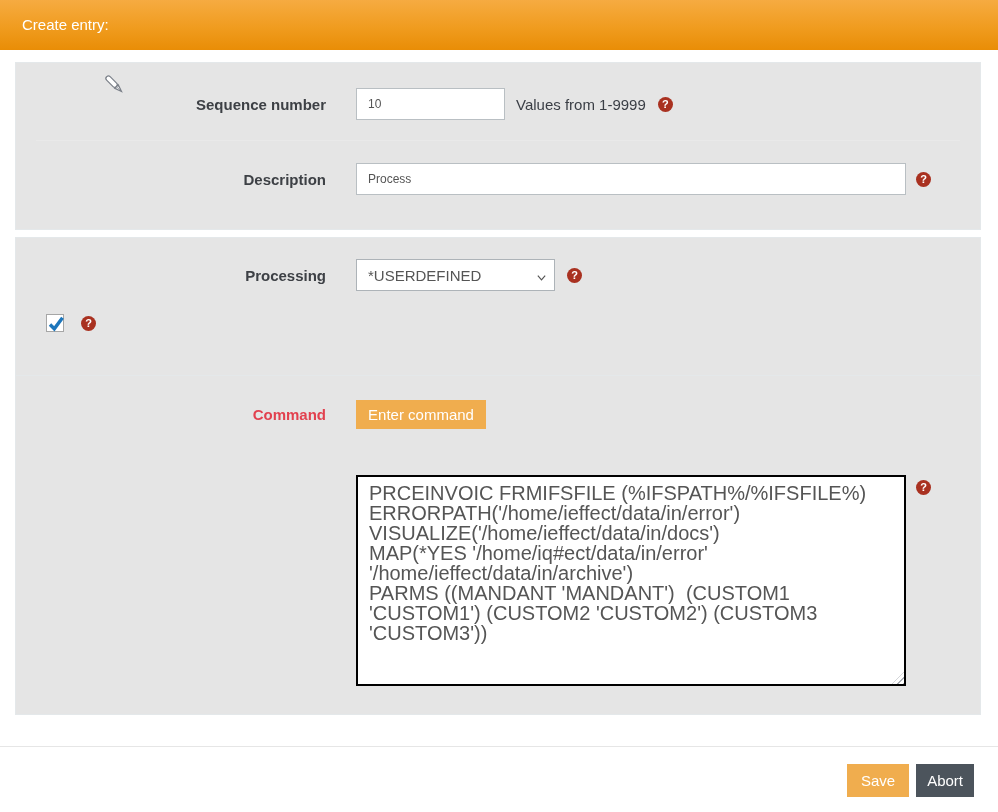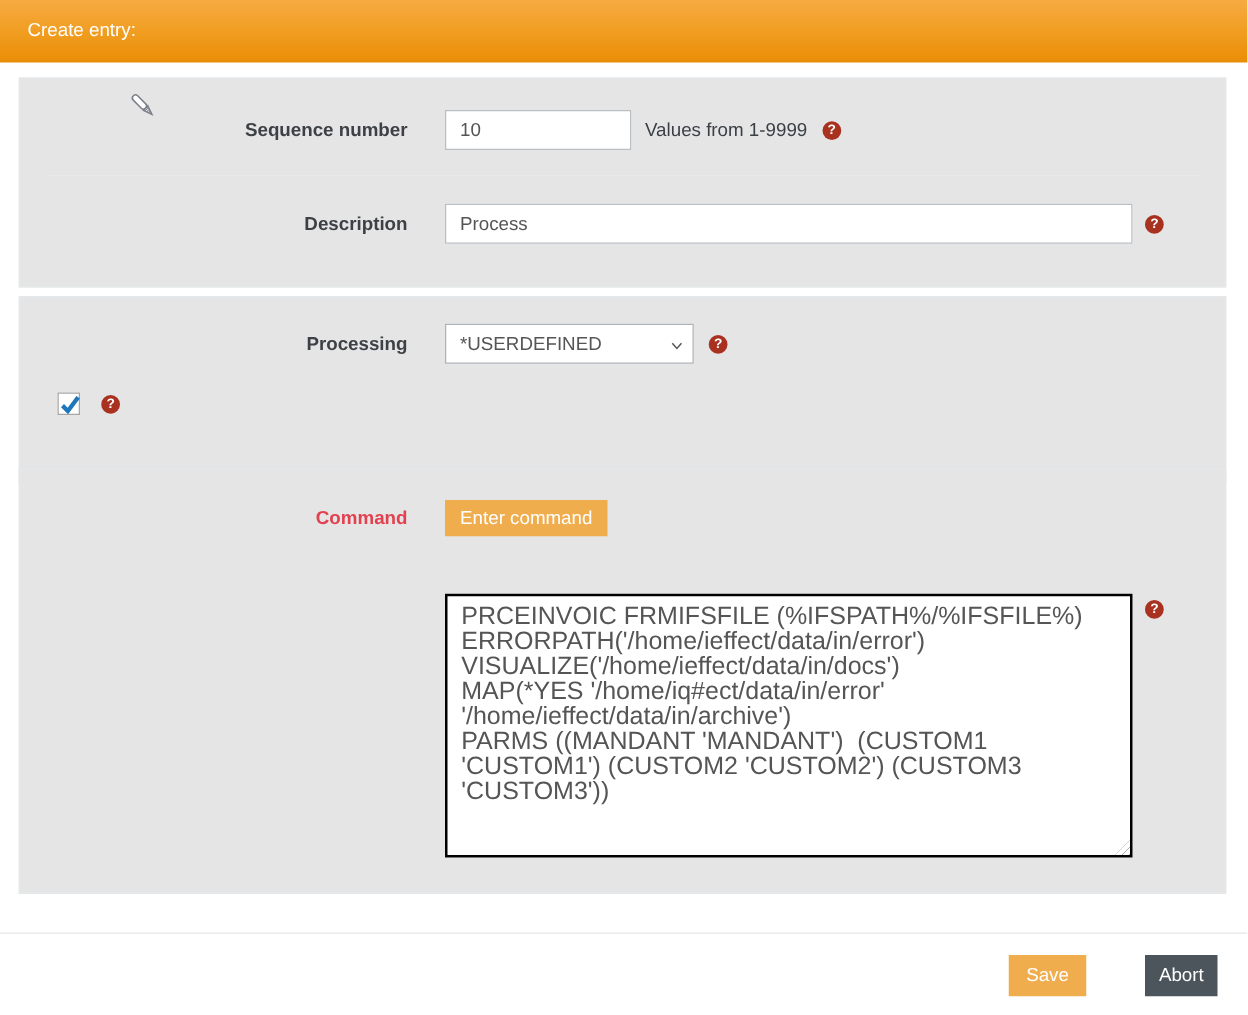--- a/index.html
+++ b/index.html
@@ -43,21 +43,21 @@
   .p1-div  { position:absolute; top:77px; left:20px; right:20px; border-top:1px solid #e9e9e9; }
   .p1-desc { top:100px; height:32px; }
   .p2-proc { top:21px;  height:32px; }
   .p2-rel  { top:74px;  height:22px; }
   .p3-cmd  { top:21px;  height:35px; }
   .p3-ta   { top:99px;  align-items:flex-start; }
 
   
   input[type="text"] {
     height:32px; border:1px solid #b9bfc3; background:#fff;
-    padding:0 11px; font-family:inherit; font-size:15px; color:#555;
+    padding:0 11px; font-family:inherit; font-size:12px; color:#555;
     outline:none;
   }
   .inp-seq  { width:149px; }
   .inp-desc { width:550px; color:#8e8e8e; }
 
   .hint { margin-left:11px; font-size:15px; color:#3a3e45; }
 
   .help {
     display:inline-block; flex:none; width:15px; height:15px;
     border-radius:50%; background:#a93120; color:#fff;
@@ -82,21 +82,21 @@
     border:1px solid #a6a6a6; position:relative; cursor:pointer;
   }
   .chk svg { position:absolute; left:0; top:0; }
 
   .btn {
     border:none; border-radius:0; color:#fff; font-family:inherit;
     font-size:15px; cursor:pointer;
   }
   .btn-cmd   { width:130px; height:29px; background:#f0ad4e; text-align:center; }
   .btn-save  { height:33px; padding:0 14px; background:#f0ad4e; }
-  .btn-abort { height:33px; padding:0 11px; background:#4c545c;margin-left:40px; }
+  .btn-abort { height:33px; padding:0 11px; background:#4c545c; }
 
   .tawrap { position:relative; display:inline-block; }
   textarea.cmd {
     display:block; width:550px; height:211px; resize:none; overflow:hidden;
     border:2px solid #000000; background:#fff; outline:none;
     padding:6px 11px; font-family:inherit; font-size:20px; line-height:20px;
     color:#555;
   }
   .resize-corner {
     position:absolute; right:2px; bottom:2px; width:12px; height:12px;

